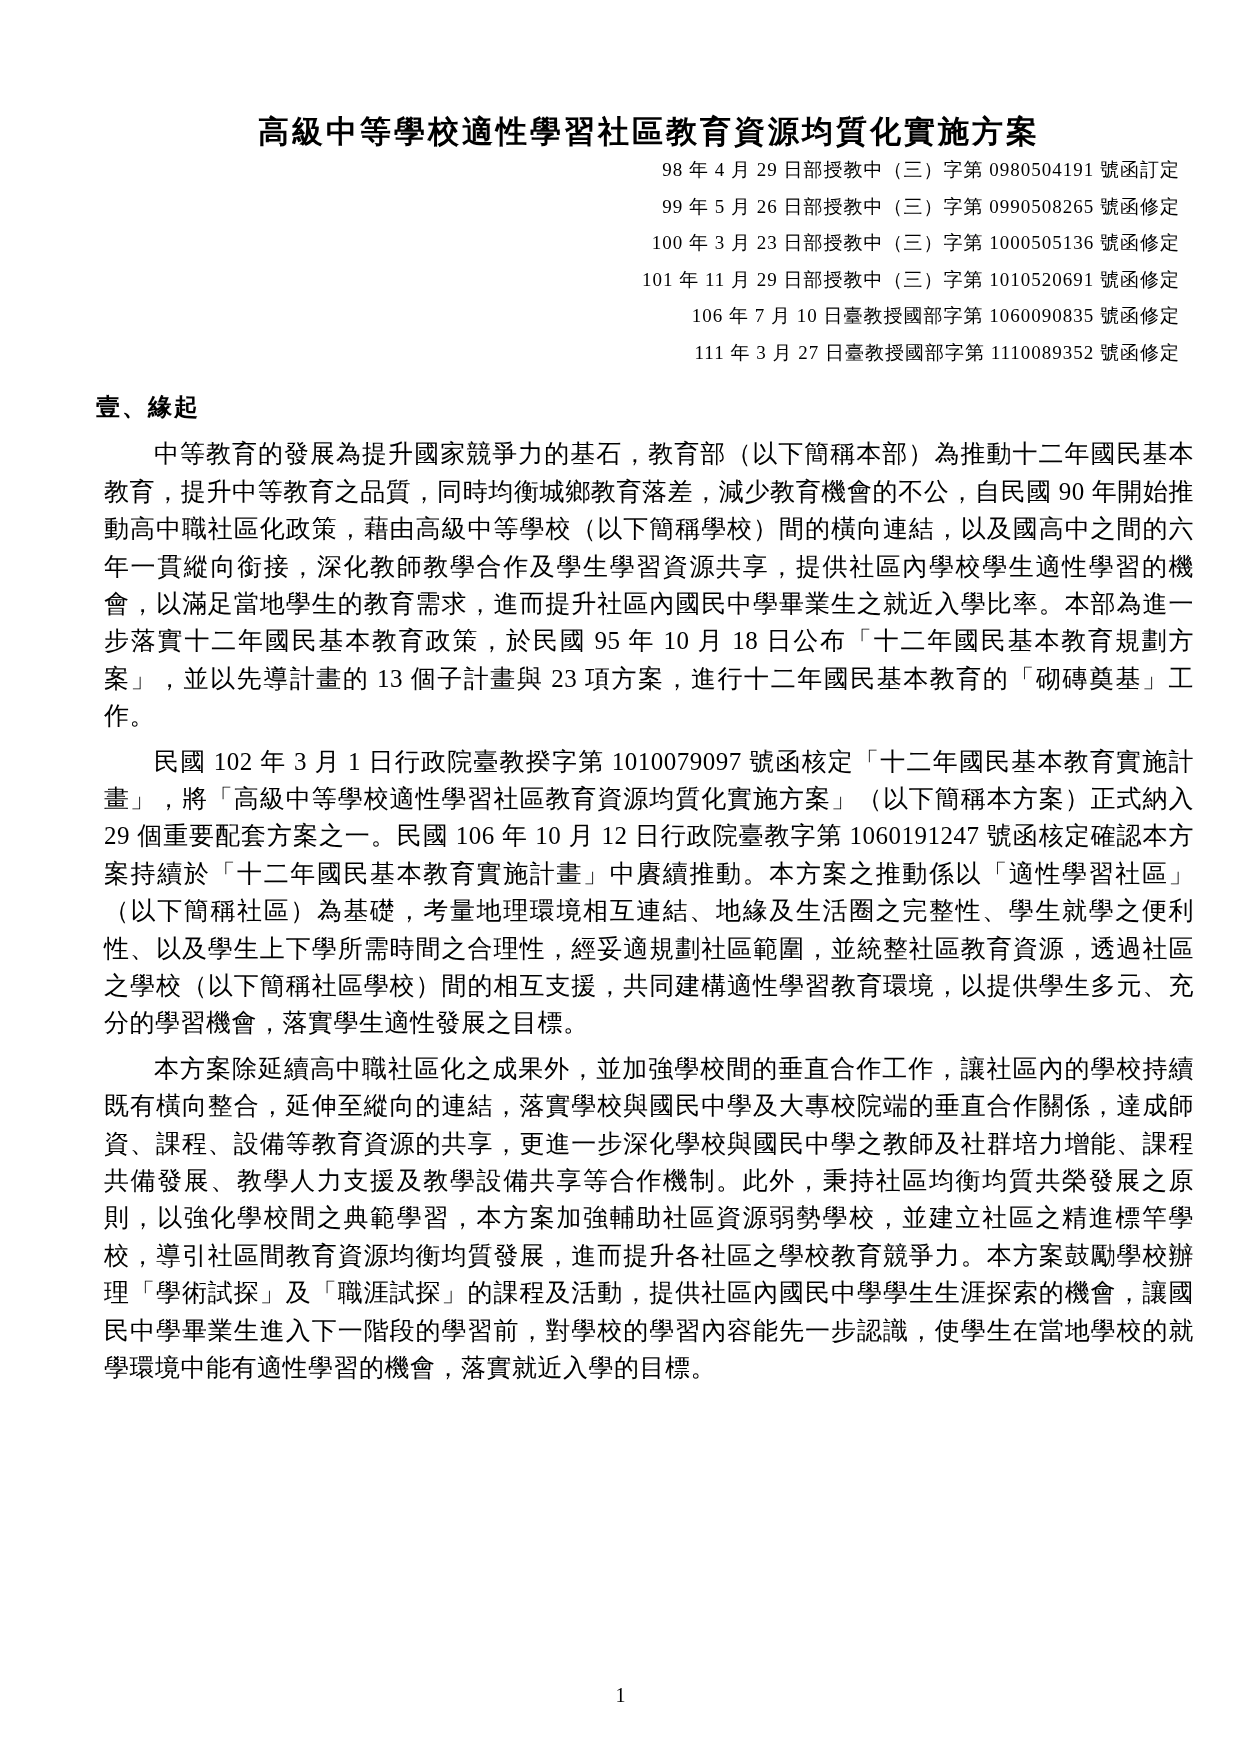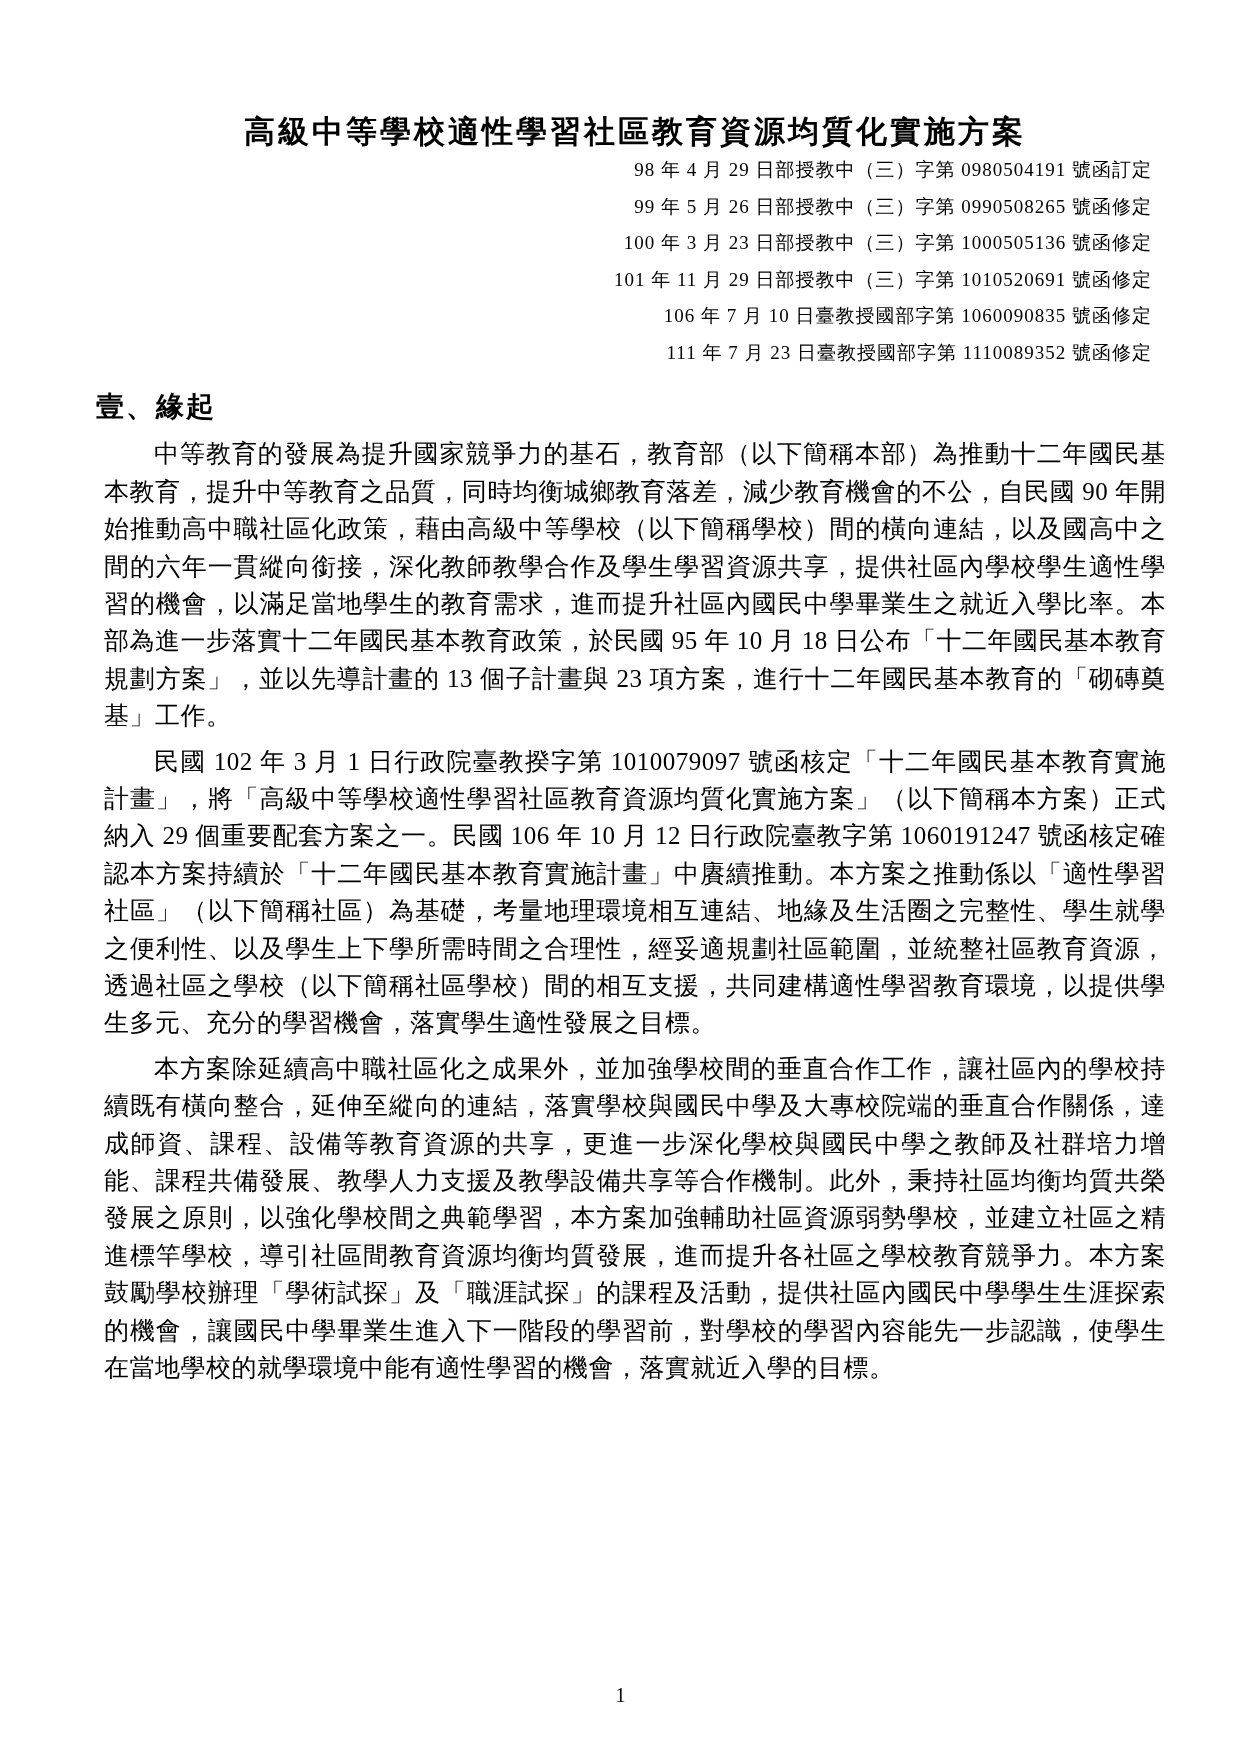--- a/index.html
+++ b/index.html
@@ -8,42 +8,42 @@
     background: #ffffff;
   }
   .page {
     position: relative;
     width: 1241px;
     height: 1755px;
     margin: 0 auto;
     background: #ffffff;
     color: #000000;
     box-sizing: border-box;
-    padding: 100px 67px 0 96px;
+    padding: 100px 39px 0 96px;
     font-family: "Liberation Serif", "DejaVu Serif", serif;
     overflow: hidden;
   }
   .doc-title {
     margin: 12px 0 0 0;
     font-size: 31px;
     font-weight: bold;
     text-align: center;
     letter-spacing: 3px;
     line-height: 1.3;
   }
   .revisions {
     margin-right: 22px;
     text-align: right;
     font-size: 19px;
     line-height: 36.5px;
     letter-spacing: 1px;
   }
   .section-heading {
     margin: 16px 0 0 0;
-    font-size: 28px;
+    font-size: 24px;
     font-weight: bold;
     letter-spacing: 2px;
     line-height: 40px;
   }
   .body-para {
     margin: 8px;
     font-size: 25px;
     line-height: 37.4px;
     text-align: justify;
     text-indent: 2em;
@@ -64,21 +64,21 @@
 <div class="page">
 
   <h1 class="doc-title">高級中等學校適性學習社區教育資源均質化實施方案</h1>
 
   <div class="revisions">
     <div class="rev-line">98 年 4 月 29 日部授教中（三）字第 0980504191 號函訂定</div>
     <div class="rev-line">99 年 5 月 26 日部授教中（三）字第 0990508265 號函修定</div>
     <div class="rev-line">100 年 3 月 23 日部授教中（三）字第 1000505136 號函修定</div>
     <div class="rev-line">101 年 11 月 29 日部授教中（三）字第 1010520691 號函修定</div>
     <div class="rev-line">106 年 7 月 10 日臺教授國部字第 1060090835 號函修定</div>
-    <div class="rev-line">111 年 7 月 23 日臺教授國部字第 1110089352 號函修定</div>
+    <div class="rev-line">111 年 3 月 27 日臺教授國部字第 1110089352 號函修定</div>
   </div>
 
   <h2 class="section-heading">壹、緣起</h2>
 
   <p class="body-para">中等教育的發展為提升國家競爭力的基石，教育部（以下簡稱本部）為推動十二年國民基本教育，提升中等教育之品質，同時均衡城鄉教育落差，減少教育機會的不公，自民國 90 年開始推動高中職社區化政策，藉由高級中等學校（以下簡稱學校）間的橫向連結，以及國高中之間的六年一貫縱向銜接，深化教師教學合作及學生學習資源共享，提供社區內學校學生適性學習的機會，以滿足當地學生的教育需求，進而提升社區內國民中學畢業生之就近入學比率。本部為進一步落實十二年國民基本教育政策，於民國 95 年 10 月 18 日公布「十二年國民基本教育規劃方案」，並以先導計畫的 13 個子計畫與 23 項方案，進行十二年國民基本教育的「砌磚奠基」工作。</p>
   <p class="body-para">民國 102 年 3 月 1 日行政院臺教揆字第 1010079097 號函核定「十二年國民基本教育實施計畫」，將「高級中等學校適性學習社區教育資源均質化實施方案」（以下簡稱本方案）正式納入 29 個重要配套方案之一。民國 106 年 10 月 12 日行政院臺教字第 1060191247 號函核定確認本方案持續於「十二年國民基本教育實施計畫」中賡續推動。本方案之推動係以「適性學習社區」（以下簡稱社區）為基礎，考量地理環境相互連結、地緣及生活圈之完整性、學生就學之便利性、以及學生上下學所需時間之合理性，經妥適規劃社區範圍，並統整社區教育資源，透過社區之學校（以下簡稱社區學校）間的相互支援，共同建構適性學習教育環境，以提供學生多元、充分的學習機會，落實學生適性發展之目標。</p>
   <p class="body-para">本方案除延續高中職社區化之成果外，並加強學校間的垂直合作工作，讓社區內的學校持續既有橫向整合，延伸至縱向的連結，落實學校與國民中學及大專校院端的垂直合作關係，達成師資、課程、設備等教育資源的共享，更進一步深化學校與國民中學之教師及社群培力增能、課程共備發展、教學人力支援及教學設備共享等合作機制。此外，秉持社區均衡均質共榮發展之原則，以強化學校間之典範學習，本方案加強輔助社區資源弱勢學校，並建立社區之精進標竿學校，導引社區間教育資源均衡均質發展，進而提升各社區之學校教育競爭力。本方案鼓勵學校辦理「學術試探」及「職涯試探」的課程及活動，提供社區內國民中學學生生涯探索的機會，讓國民中學畢業生進入下一階段的學習前，對學校的學習內容能先一步認識，使學生在當地學校的就學環境中能有適性學習的機會，落實就近入學的目標。</p>
 
   <div class="page-number">1</div>
 

